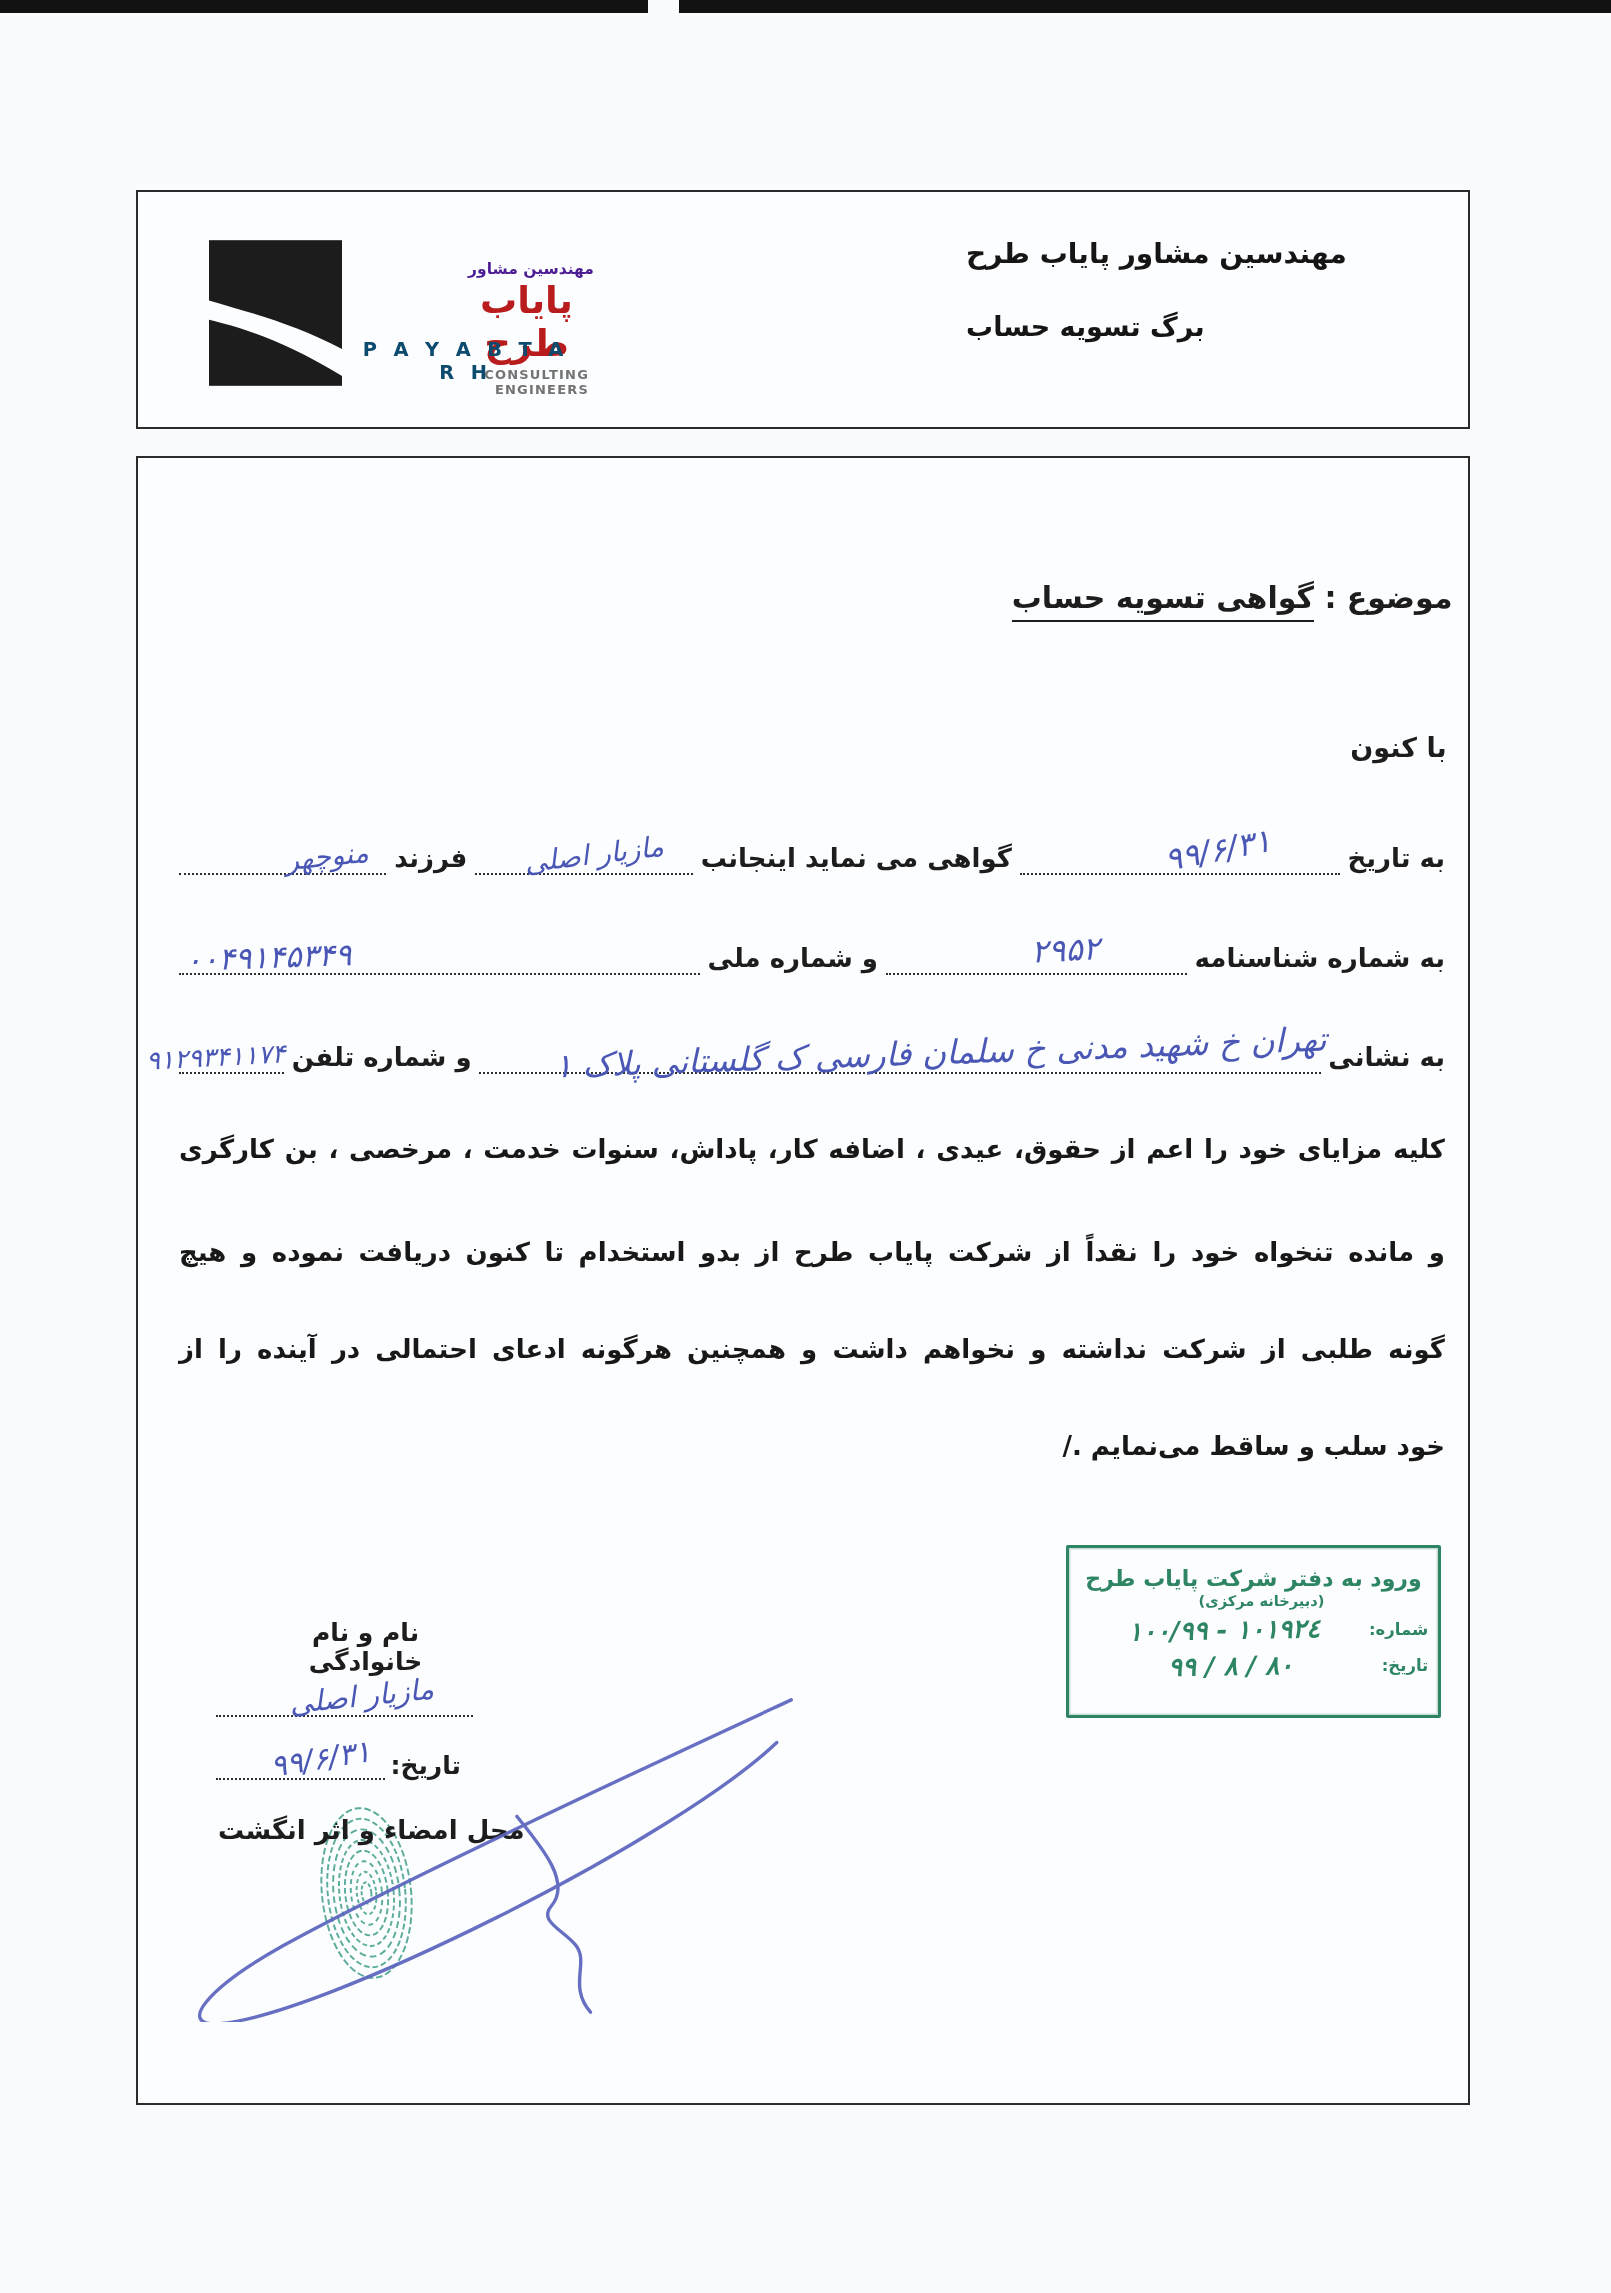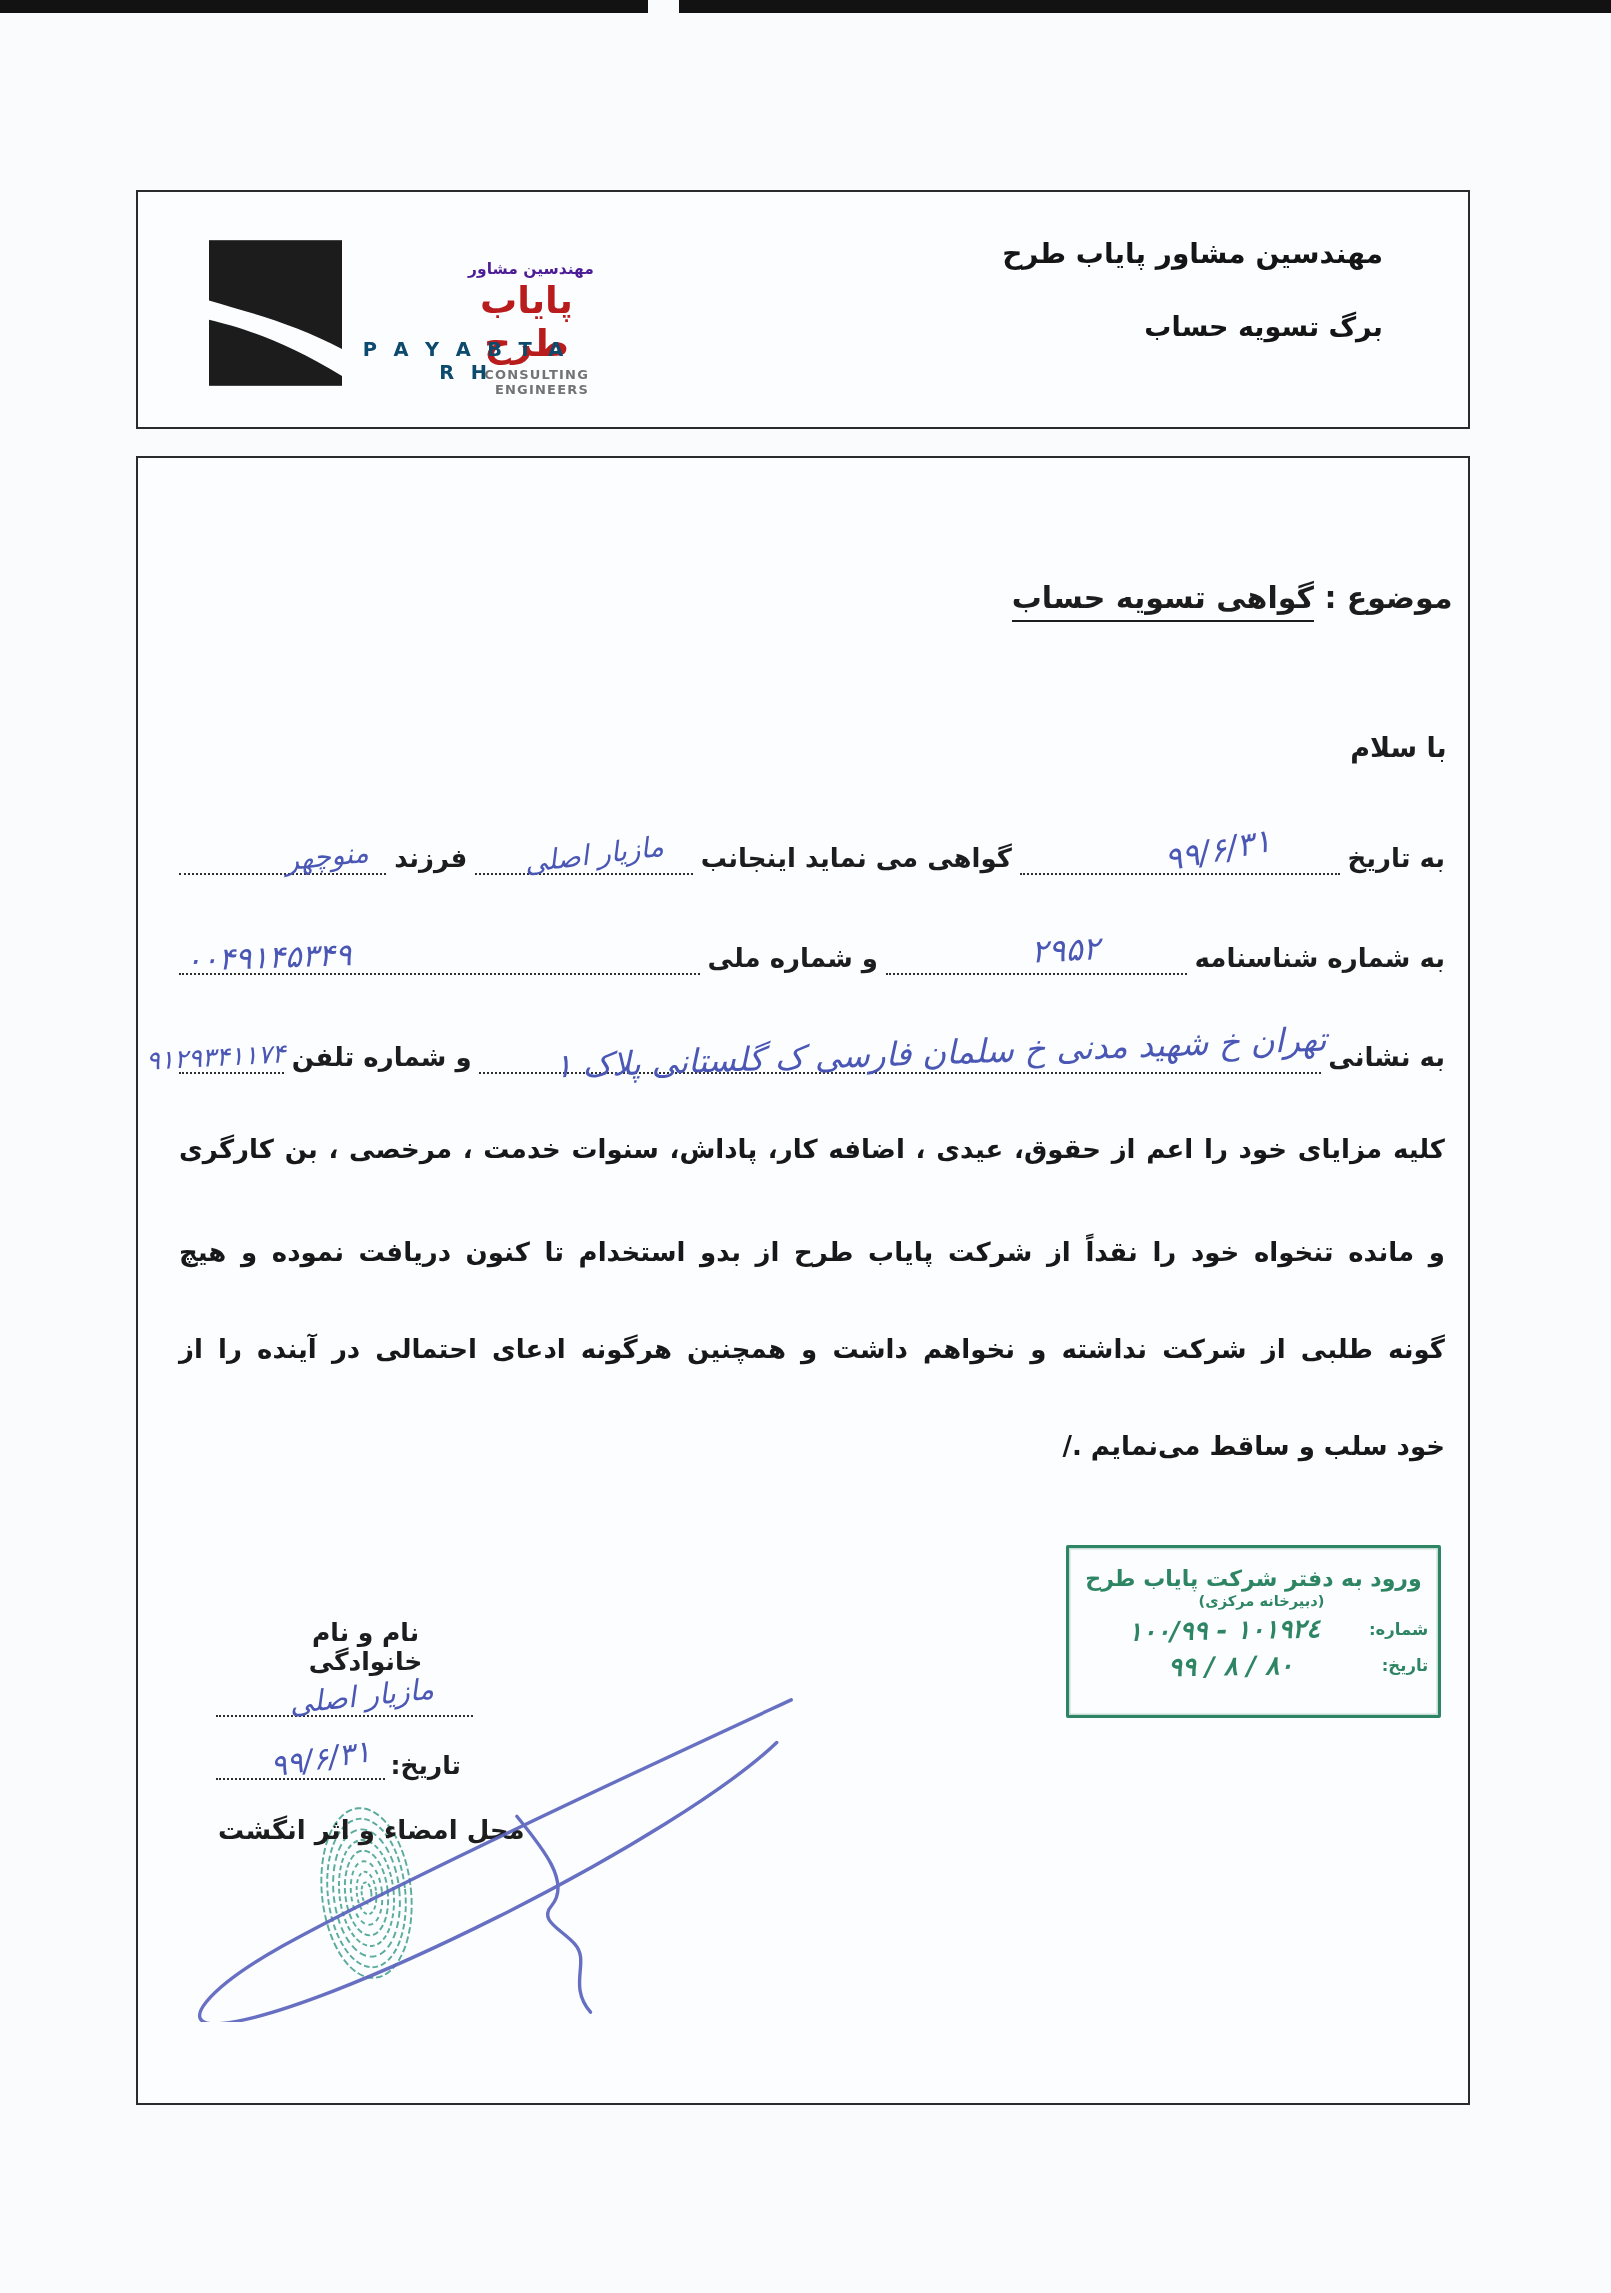--- a/index.html
+++ b/index.html
@@ -20,21 +20,21 @@
   .header-box{left:136px;top:190px;width:1330px;height:235px;}
   .main-box{left:136px;top:456px;width:1330px;height:1645px;}
 
   
   .logo-square{position:absolute;left:71px;top:48px;width:133px;height:146px;}
   .brand-fa-1{position:absolute;left:320px;top:68px;width:146px;text-align:center;font-size:15.5px;font-weight:bold;direction:rtl;color:#4c1d95;}
   .brand-fa-2{position:absolute;left:311px;top:87px;width:155px;text-align:center;font-size:37px;font-weight:bold;direction:rtl;color:#b91c1c;}
   .brand-en-1{position:absolute;left:221px;top:146px;width:213px;text-align:center;font-size:19.4px;font-weight:bold;letter-spacing:4.9px;color:#0c4a6e;}
   .brand-en-2{position:absolute;left:247px;top:175px;width:204px;text-align:right;font-size:13px;font-weight:bold;letter-spacing:1.2px;color:#737373;}
 
-  .header-titles{position:absolute;right:85px;top:45px;width:417px;text-align:right;direction:rtl;}
+  .header-titles{position:absolute;right:85px;top:45px;width:417px;text-align:left;direction:rtl;}
   .header-title-1{font-size:28px;font-weight:bold;color:#151515;}
   .header-title-2{font-size:27px;font-weight:bold;color:#151515;margin-top:41px;}
 
   
   .subject{position:absolute;right:15.5px;top:122px;direction:rtl;font-size:30px;font-weight:bold;white-space:nowrap;margin-left:15px;}
   .subject .u{border-bottom:2.4px solid #1d1d1d;padding-bottom:4.9px;}
   .salutation{position:absolute;right:21.3px;top:274px;direction:rtl;font-size:27px;font-weight:bold;}
 
   
   .line{position:absolute;right:23px;left:41px;display:flex;direction:rtl;align-items:flex-end;gap:7.8px;height:54px;font-size:26px;font-weight:bold;white-space:nowrap;}
@@ -104,21 +104,21 @@
   </div>
 </div>
 
 <div class="box main-box">
 
   <div class="subject">
     <span>موضوع :</span>
     <span class="u">گواهی تسویه حساب</span>
   </div>
 
-  <div class="salutation">با سلام</div>
+  <div class="salutation">با کنون</div>
 
   <div class="line" style="top:363px;">
     <span class="lbl">به تاریخ</span>
     <span class="fill w330">
       <span class="hw hw-date-top">۹۹/۶/۳۱</span>
     </span>
     <span class="lbl">گواهی می نماید اینجانب</span>
     <span class="fill w225">
       <span class="hw hw-name-top">مازیار اصلی</span>
     </span>

